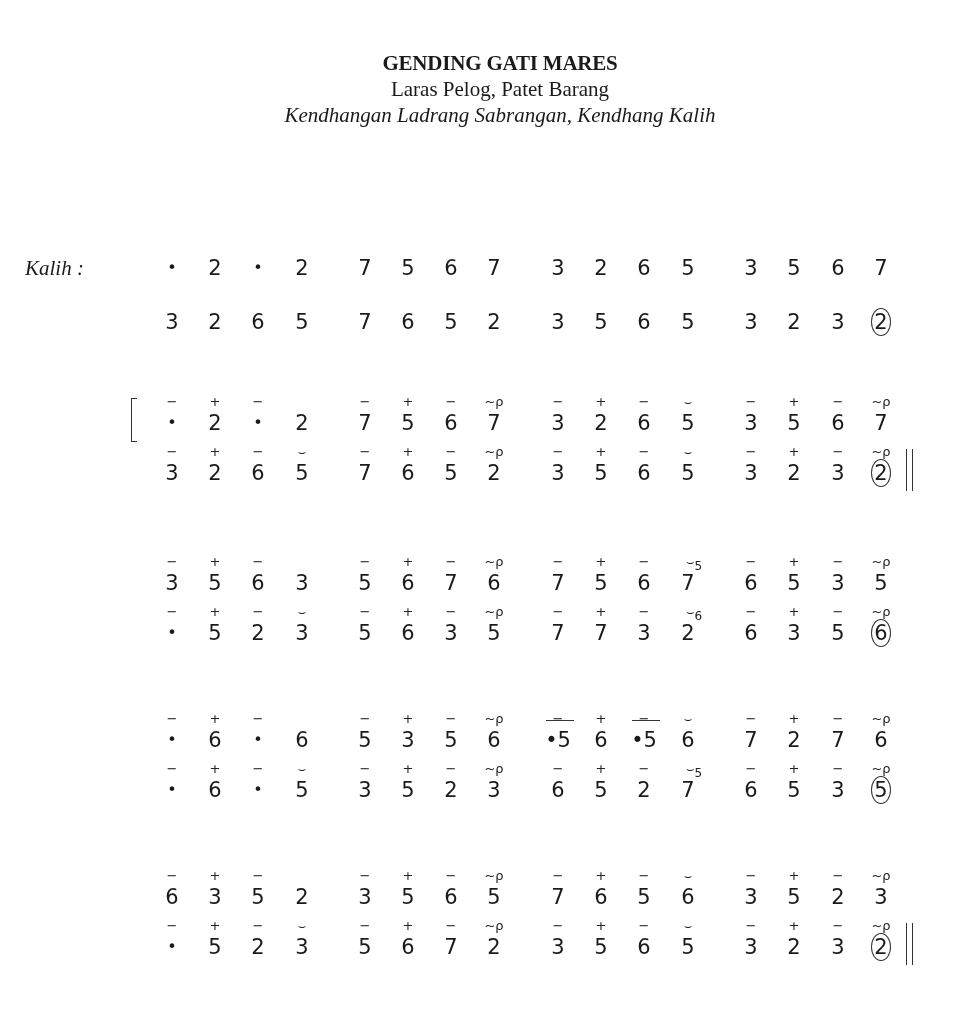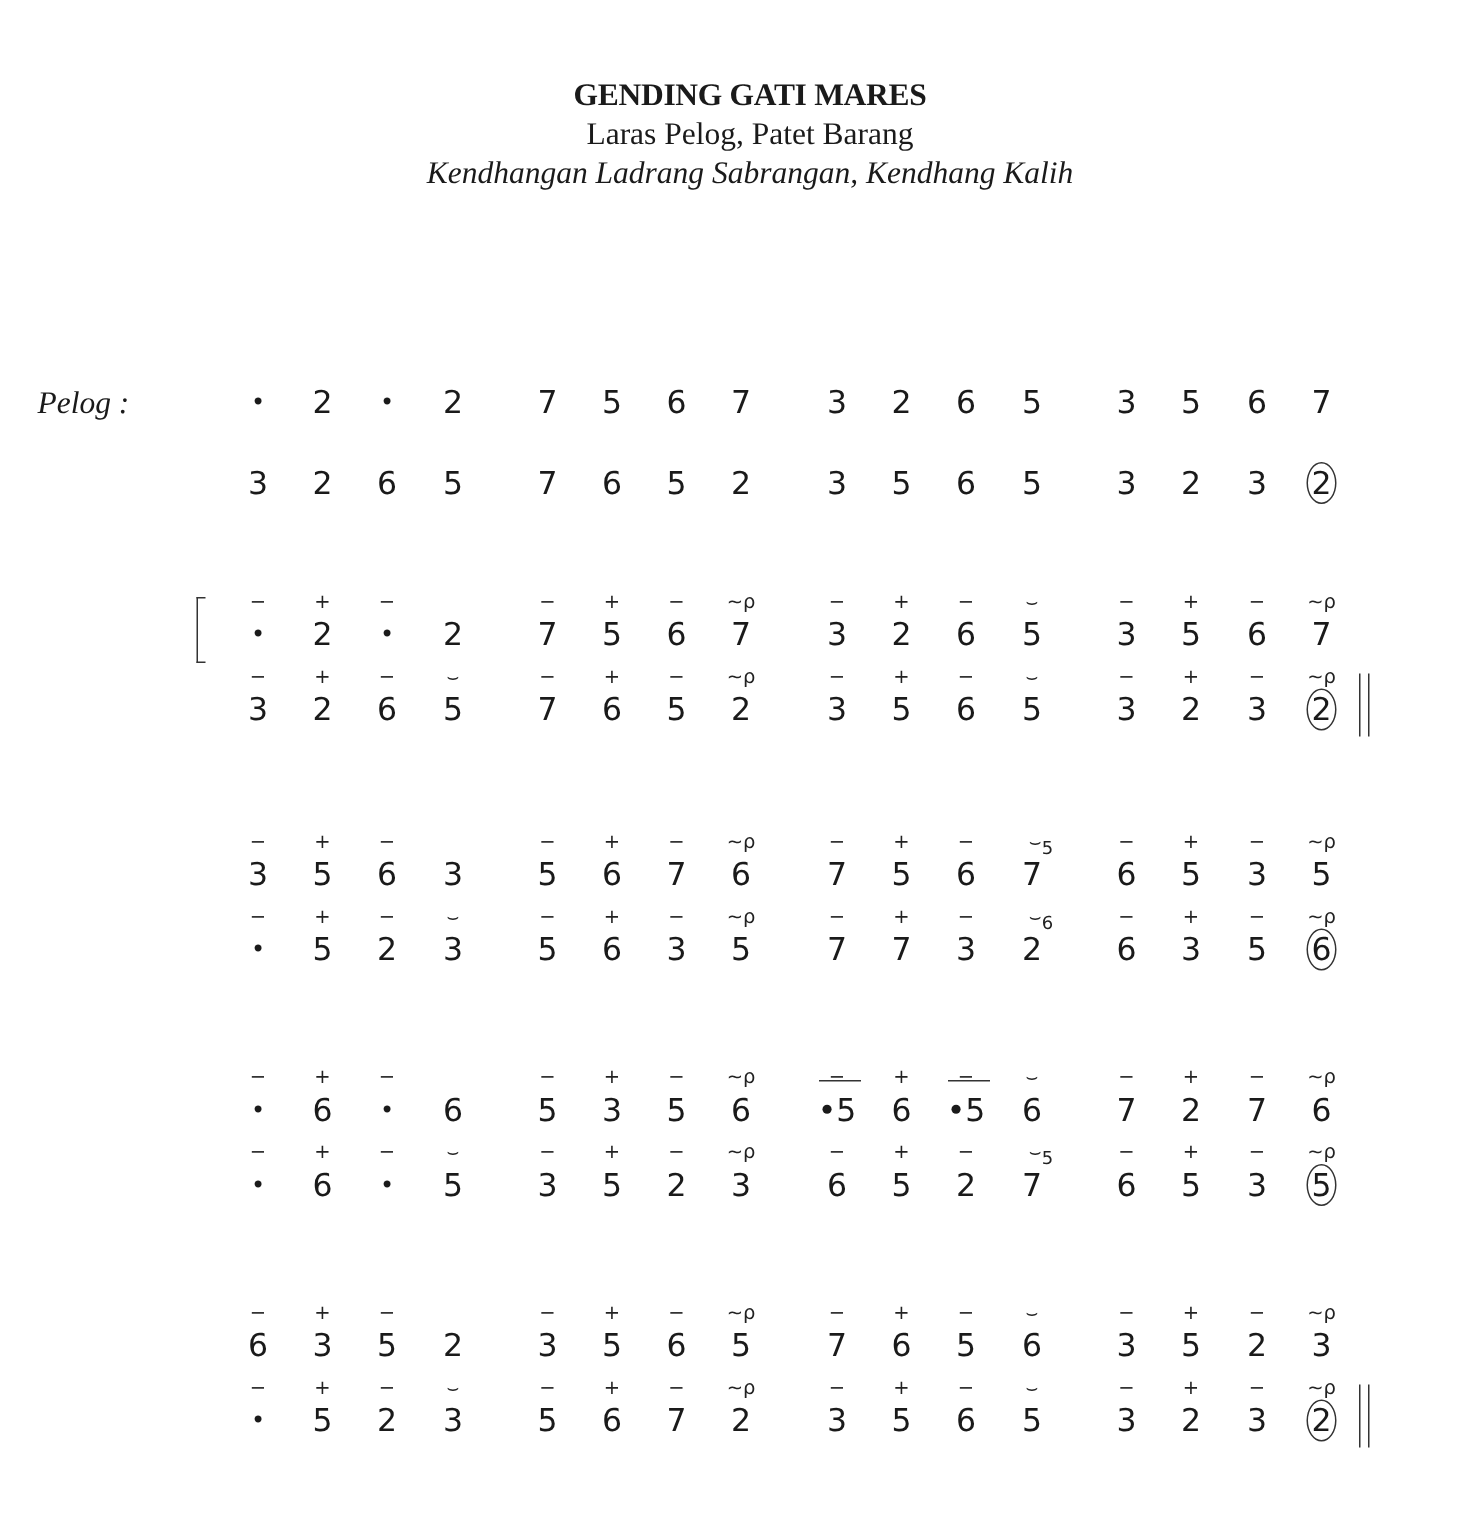--- a/index.html
+++ b/index.html
@@ -20,21 +20,21 @@
 </style>
 </head>
 <body>
 
 <div class="header">
   <div class="title">GENDING GATI MARES</div>
   <div class="subtitle">Laras Pelog, Patet Barang</div>
   <div class="subtitle2">Kendhangan Ladrang Sabrangan, Kendhang Kalih</div>
 </div>
 
-<div class="buka-label">Pelog :</div>
+<div class="buka-label">Kalih :</div>
 
 <div id="score">
     <div class="row" style="top: 242px;">
       <div class="cell dot" style="left: 172px;">•</div>
       <div class="cell" style="left: 215px;">2</div>
       <div class="cell dot" style="left: 258px;">•</div>
       <div class="cell" style="left: 302px;">2</div>
       <div class="cell" style="left: 365px;">7</div>
       <div class="cell" style="left: 408px;">5</div>
       <div class="cell" style="left: 451px;">6</div>

